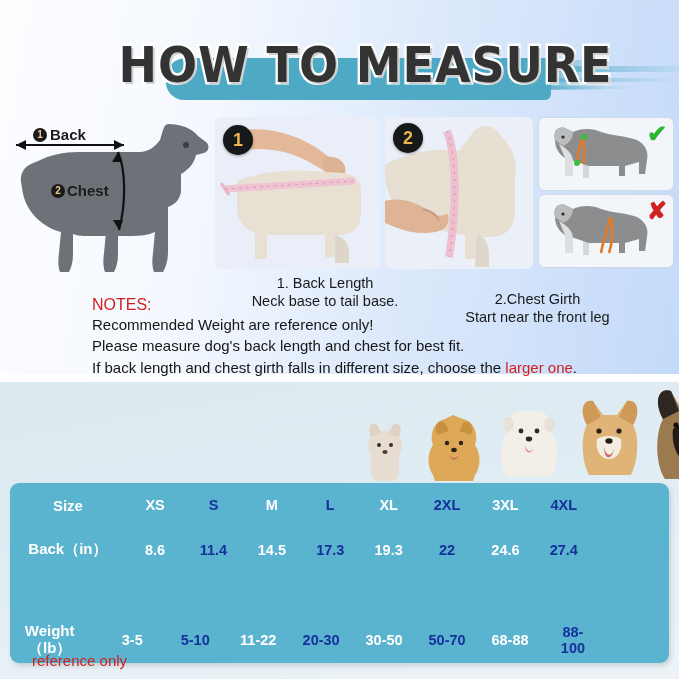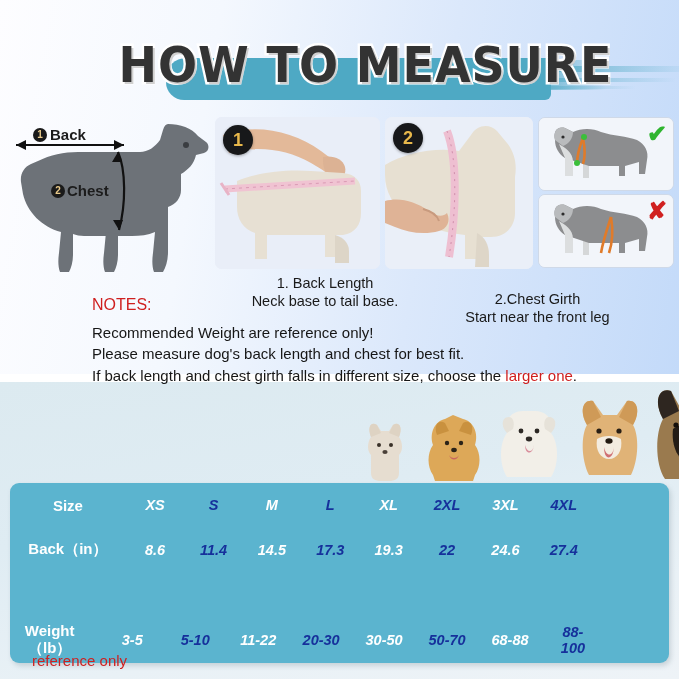--- a/index.html
+++ b/index.html
@@ -100,21 +100,21 @@
   
   .cap{
     position:absolute;text-align:center;
     font-size:14.5px;color:#1a1a1a;line-height:1.25;
   }
   .cap1{left:225px;top:274px;width:200px;}
   .cap2{left:430px;top:274px;width:215px;margin-top:16px;}
 
   
   .notes{position:absolute;left:92px;top:296px;width:560px;}
-  .notes-title{font-size:16px;color:#cf1f1f;font-weight:normal;margin-bottom:8px;}
+  .notes-title{font-size:16px;color:#cf1f1f;font-weight:normal;margin-bottom:0;}
   .note-line{font-size:15px;color:#161616;line-height:1.42;}
   .red{color:#cf1f1f;}
 
   
   .dogband{position:absolute;left:355px;top:385px;width:324px;height:98px;}
   .dog{position:absolute;bottom:0;}
 
   
   .table{
     position:absolute;left:10px;top:483px;width:659px;height:180px;
@@ -124,21 +124,21 @@
   .trow{position:absolute;left:0;width:583px;display:flex;align-items:center;}
   .r0{top:0;height:44px;}
   .r1{top:44px;height:45px;}
   .r2{top:89px;height:45px;}
   .r3{top:134px;height:46px;gap:23px;}
   .cell{
     text-align:center;font-weight:bold;font-size:14.5px;
     font-family:"Liberation Sans", sans-serif;
   }
   .c-label{width:131px;font-size:15px;}
-  .c-val{width:66px;font-style:italic;}
+  .c-val{width:66px;}
   .w{color:#ffffff;}
   .b{color:#16309b;}
   .ref-only{
     position:absolute;left:32px;top:652px;
     font-size:15px;color:#cf1f1f;
   }
 </style>
 </head>
 <body>
 

